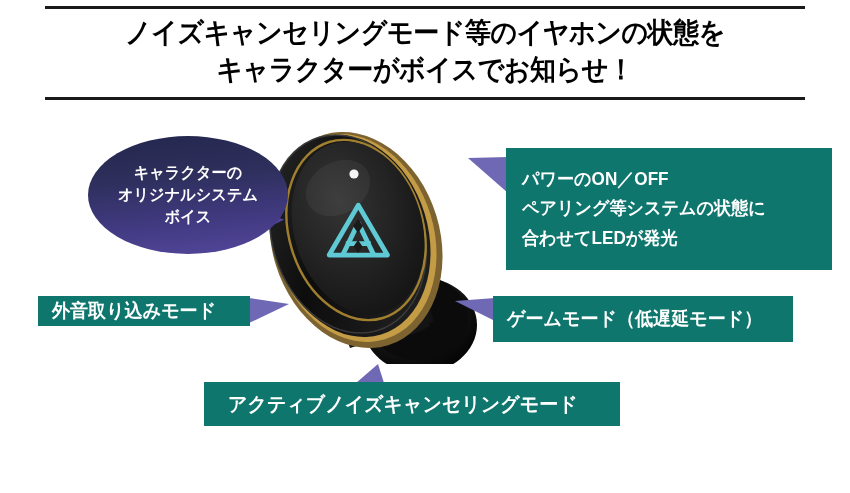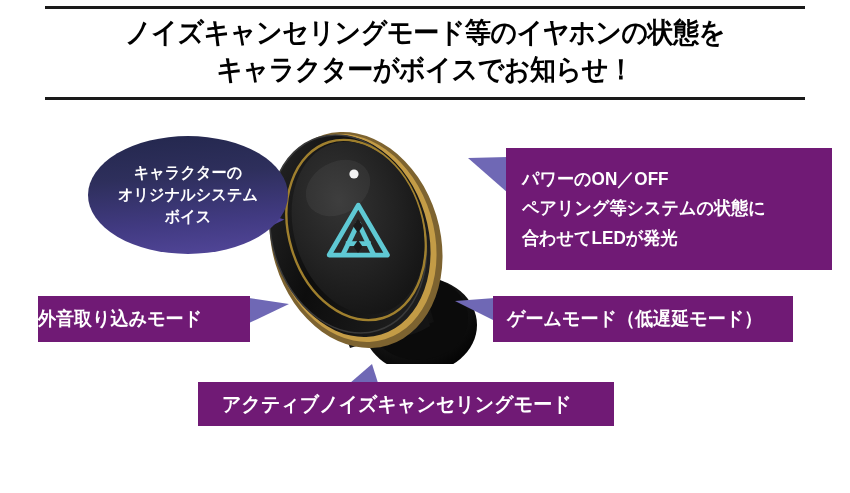--- a/index.html
+++ b/index.html
@@ -94,21 +94,21 @@
     letter-spacing: 0px;
     transform: scaleX(0.95);
   }
 
   
   .callout {
     position: absolute;
   }
   .callout .box {
     position: absolute;
-    background: #701a75;
+    background: #0f766e;
     box-sizing: border-box;
     display: flex;
     align-items: center;
   }
   .callout .ctext {
     color: #ffffff;
     font-weight: 700;
     white-space: pre;
     transform: scaleX(0.95);
     transform-origin: left center;
@@ -132,21 +132,22 @@
   #callout-led .tail {
     left: 0px; top: 9px;
     border-right: 40px solid #6f68b5;
     border-top: 1px solid transparent;
     border-bottom: 35px solid transparent;
   }
 
   
   #callout-ambient { left: 38px; top: 296px; width: 250px; height: 46px; }
   #callout-ambient .box {
-    left: 0; top: 0; width: 212px; height: 46px;
+    left: 0; top: 0; width: 212px; height: 30px;
+    padding-left: 14px;
   }
   #callout-ambient .ctext { font-size: 19px; }
   #callout-ambient .tail {
     left: 211px; top: 2px;
     border-left: 40px solid #6f68b5;
     border-top: 6px solid transparent;
     border-bottom: 19px solid transparent;
   }
 
   
@@ -158,21 +159,21 @@
   }
   #callout-game .ctext { font-size: 19px; }
   #callout-game .tail {
     left: 0px; top: 2px;
     border-right: 40px solid #6f68b5;
     border-top: 3px solid transparent;
     border-bottom: 20px solid transparent;
   }
 
   
-  #callout-anc { left: 198px; top: 382px; width: 416px; height: 44px; }
+  #callout-anc { left: 204px; top: 382px; width: 416px; height: 44px; }
   #callout-anc .box {
     left: 0; top: 0; width: 416px; height: 44px;
     justify-content: center;
   }
   #callout-anc .ctext { font-size: 20px; }
   #callout-anc .tail {
     left: 152px; top: -18px;
     border-bottom: 19px solid #6f68b5;
     border-left: 22px solid transparent;
     border-right: 6px solid transparent;

